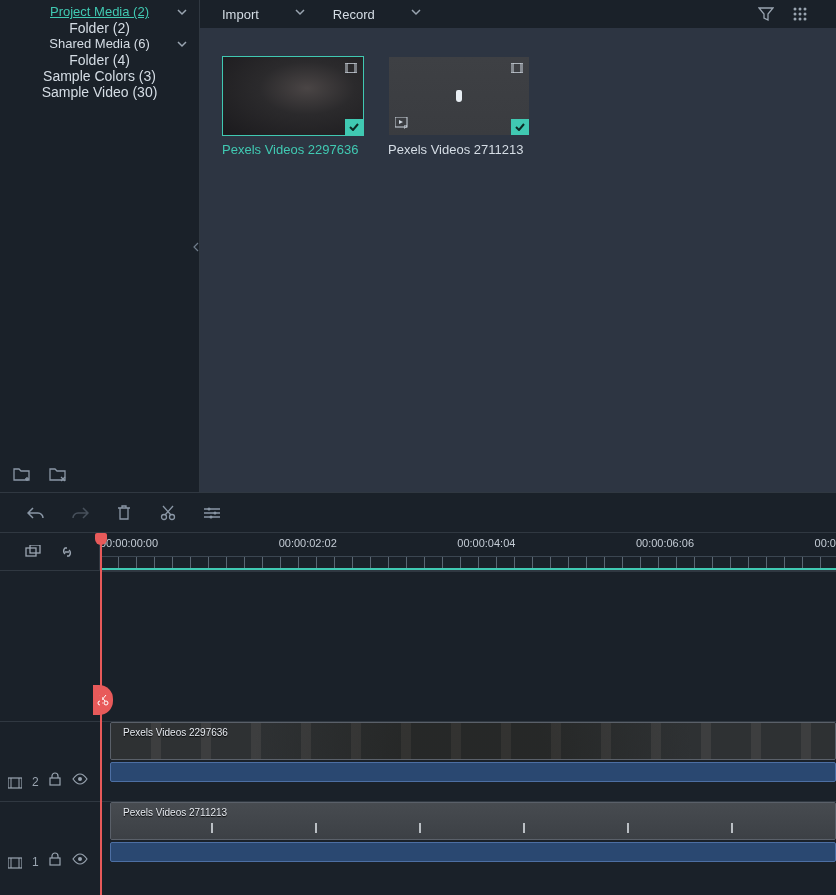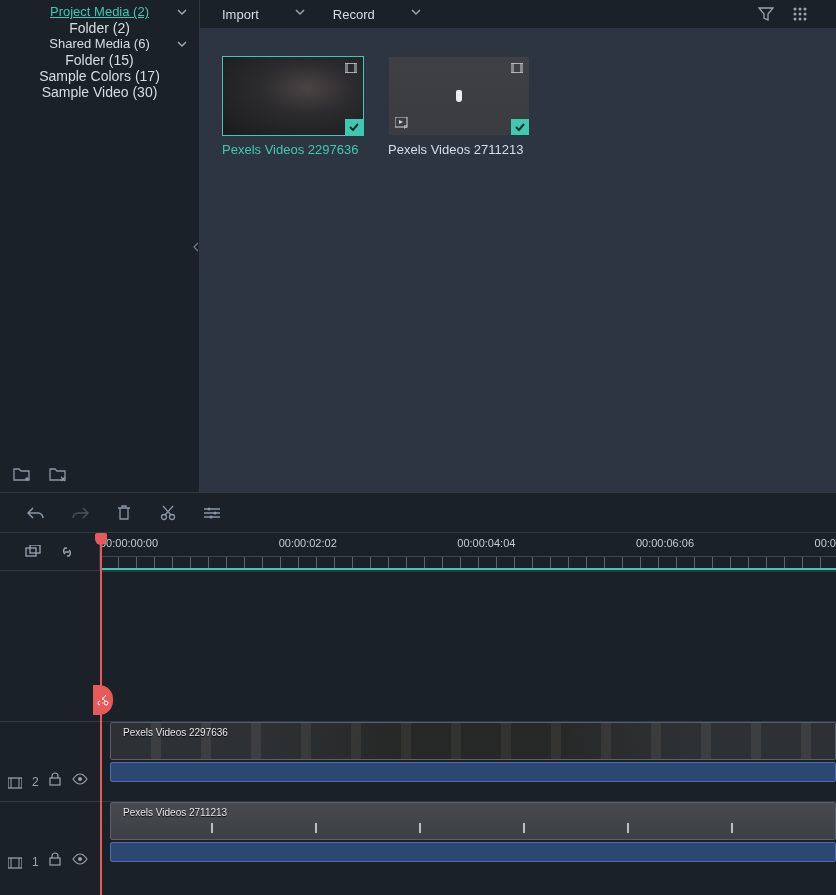--- a/index.html
+++ b/index.html
@@ -89,24 +89,24 @@
       <div class="tree-row">
         <span class="tree-chev"></span>
         <span class="tree-label">Shared Media (6)</span>
         <span class="tree-chev">
           <svg width="10" height="10" viewBox="0 0 10 10">
               <path d="M1 3 L5 7 L9 3" stroke="#9aa5b1" stroke-width="1.5" fill="none"></path>
             </svg>
         </span>
       </div>
       <div class="tree-sub">
-          <span>Folder (15)</span>
+          <span>Folder (4)</span>
         </div>
       <div class="tree-sub">
-          <span>Sample Colors (17)</span>
+          <span>Sample Colors (3)</span>
         </div>
       <div class="tree-sub">
           <span>Sample Video (30)</span>
         </div>
     </div>
     <div class="collapse-handle">
       <svg width="6" height="10" viewBox="0 0 6 10">
           <path d="M5 1 L1 5 L5 9" stroke="#6f7c8a" stroke-width="1.2" fill="none"></path>
         </svg>
     </div>

